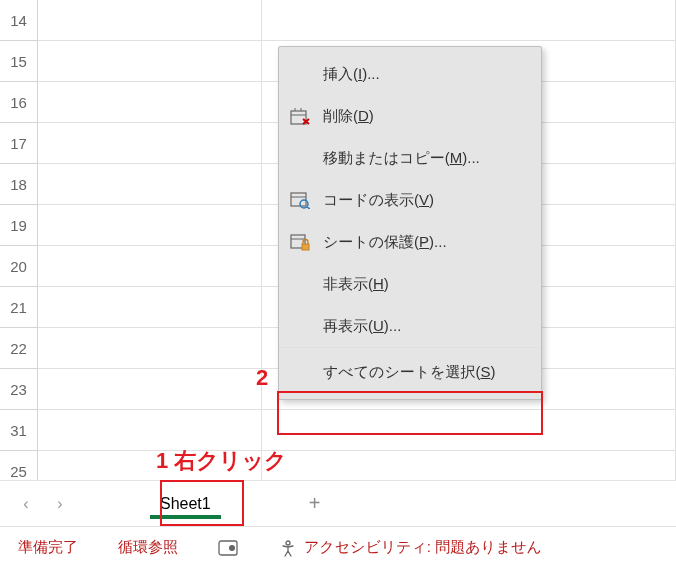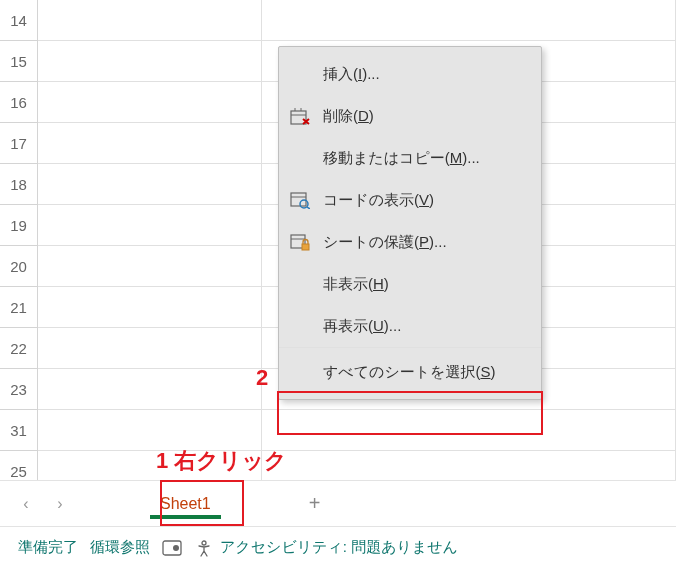--- a/index.html
+++ b/index.html
@@ -4,25 +4,25 @@
 <style>
 * { margin: 0; padding: 0; box-sizing: border-box; }
 body { font-family: "Yu Gothic UI", "Meiryo", sans-serif; font-size: 14px; color: #333; background: #fff; width: 676px; height: 568px; overflow: hidden; position: relative; }
 .grid { position: absolute; top: 0; left: 0; right: 0; bottom: 90px; }
 .row { display: flex; height: 41px; }
 .rowhead { width: 38px; border-right: 1px solid #d4d4d4; border-bottom: 1px solid #d4d4d4; background: #fff; display: flex; align-items: center; justify-content: center; color: #666; font-size: 15px; }
 .cell { flex: 1; border-right: 1px solid #e0e0e0; border-bottom: 1px solid #e0e0e0; }
 .cell.colA { flex: 0 0 224px; }
 .tabstrip { position: absolute; left: 0; right: 0; bottom: 42px; height: 46px; background: #fff; display: flex; align-items: center; padding-left: 14px; border-top: 1px solid #e3e3e3; }
 .navbtn { width: 24px; height: 24px; display: flex; align-items: center; justify-content: center; color: #999; margin-right: 10px; font-size: 16px; }
-.sheettab { padding: 8px 18px; font-size: 16px; color: #c2410c; position: relative; }
+.sheettab { padding: 8px 18px; font-size: 16px; color: #000000; position: relative; }
 .sheettab::after { content: ""; position: absolute; left: 8px; right: 8px; bottom: 2px; height: 4px; background: #107c41; }
 .sheettab-box { position: absolute; border: 2px solid #e31b23; pointer-events: none; }
 .newsheet { margin-left: 80px; font-size: 20px; color: #888; font-weight: 300; }
-.statusbar { position: absolute; left: 0; right: 0; bottom: 0; height: 42px; background: #fff; display: flex; align-items: center; padding: 0 18px; gap: 12px; border-top: 1px solid #e3e3e3; font-size: 15px; color: #0f766e; }
+.statusbar { position: absolute; left: 0; right: 0; bottom: 0; height: 42px; background: #fff; display: flex; align-items: center; padding: 0 18px; gap: 40px; border-top: 1px solid #e3e3e3; font-size: 15px; color: #b91c1c; }
 .status-item { display: flex; align-items: center; gap: 6px; }
 .status-icon { width: 20px; height: 20px; display: inline-flex; align-items: center; justify-content: center; }
 .annotation { position: absolute; color: #e31b23; font-weight: bold; font-size: 22px; pointer-events: none; font-family: "Meiryo", sans-serif; }
 .ctxmenu { position: absolute; top: 46px; left: 278px; width: 264px; background: #e5e5e5; border: 1px solid #bfbfbf; box-shadow: 3px 3px 6px rgba(0,0,0,0.2); padding: 6px 0; border-radius: 2px; }
 .ctxitem { display: flex; align-items: center; height: 42px; padding: 0 14px 0 10px; gap: 12px; font-size: 15px; color: #333; position: relative; }
 .ctxitem .icon { width: 22px; height: 22px; display: flex; align-items: center; justify-content: center; flex-shrink: 0; }
 .ctxitem .label { flex: 1; }
 .ctxitem .arrow { color: #666; font-size: 14px; }
 .ctxitem.sep { border-top: 1px solid #e0e0e0; padding-top: 4px; height: 46px; }
 .ctxbox { position: absolute; border: 2px solid #e31b23; pointer-events: none; }

